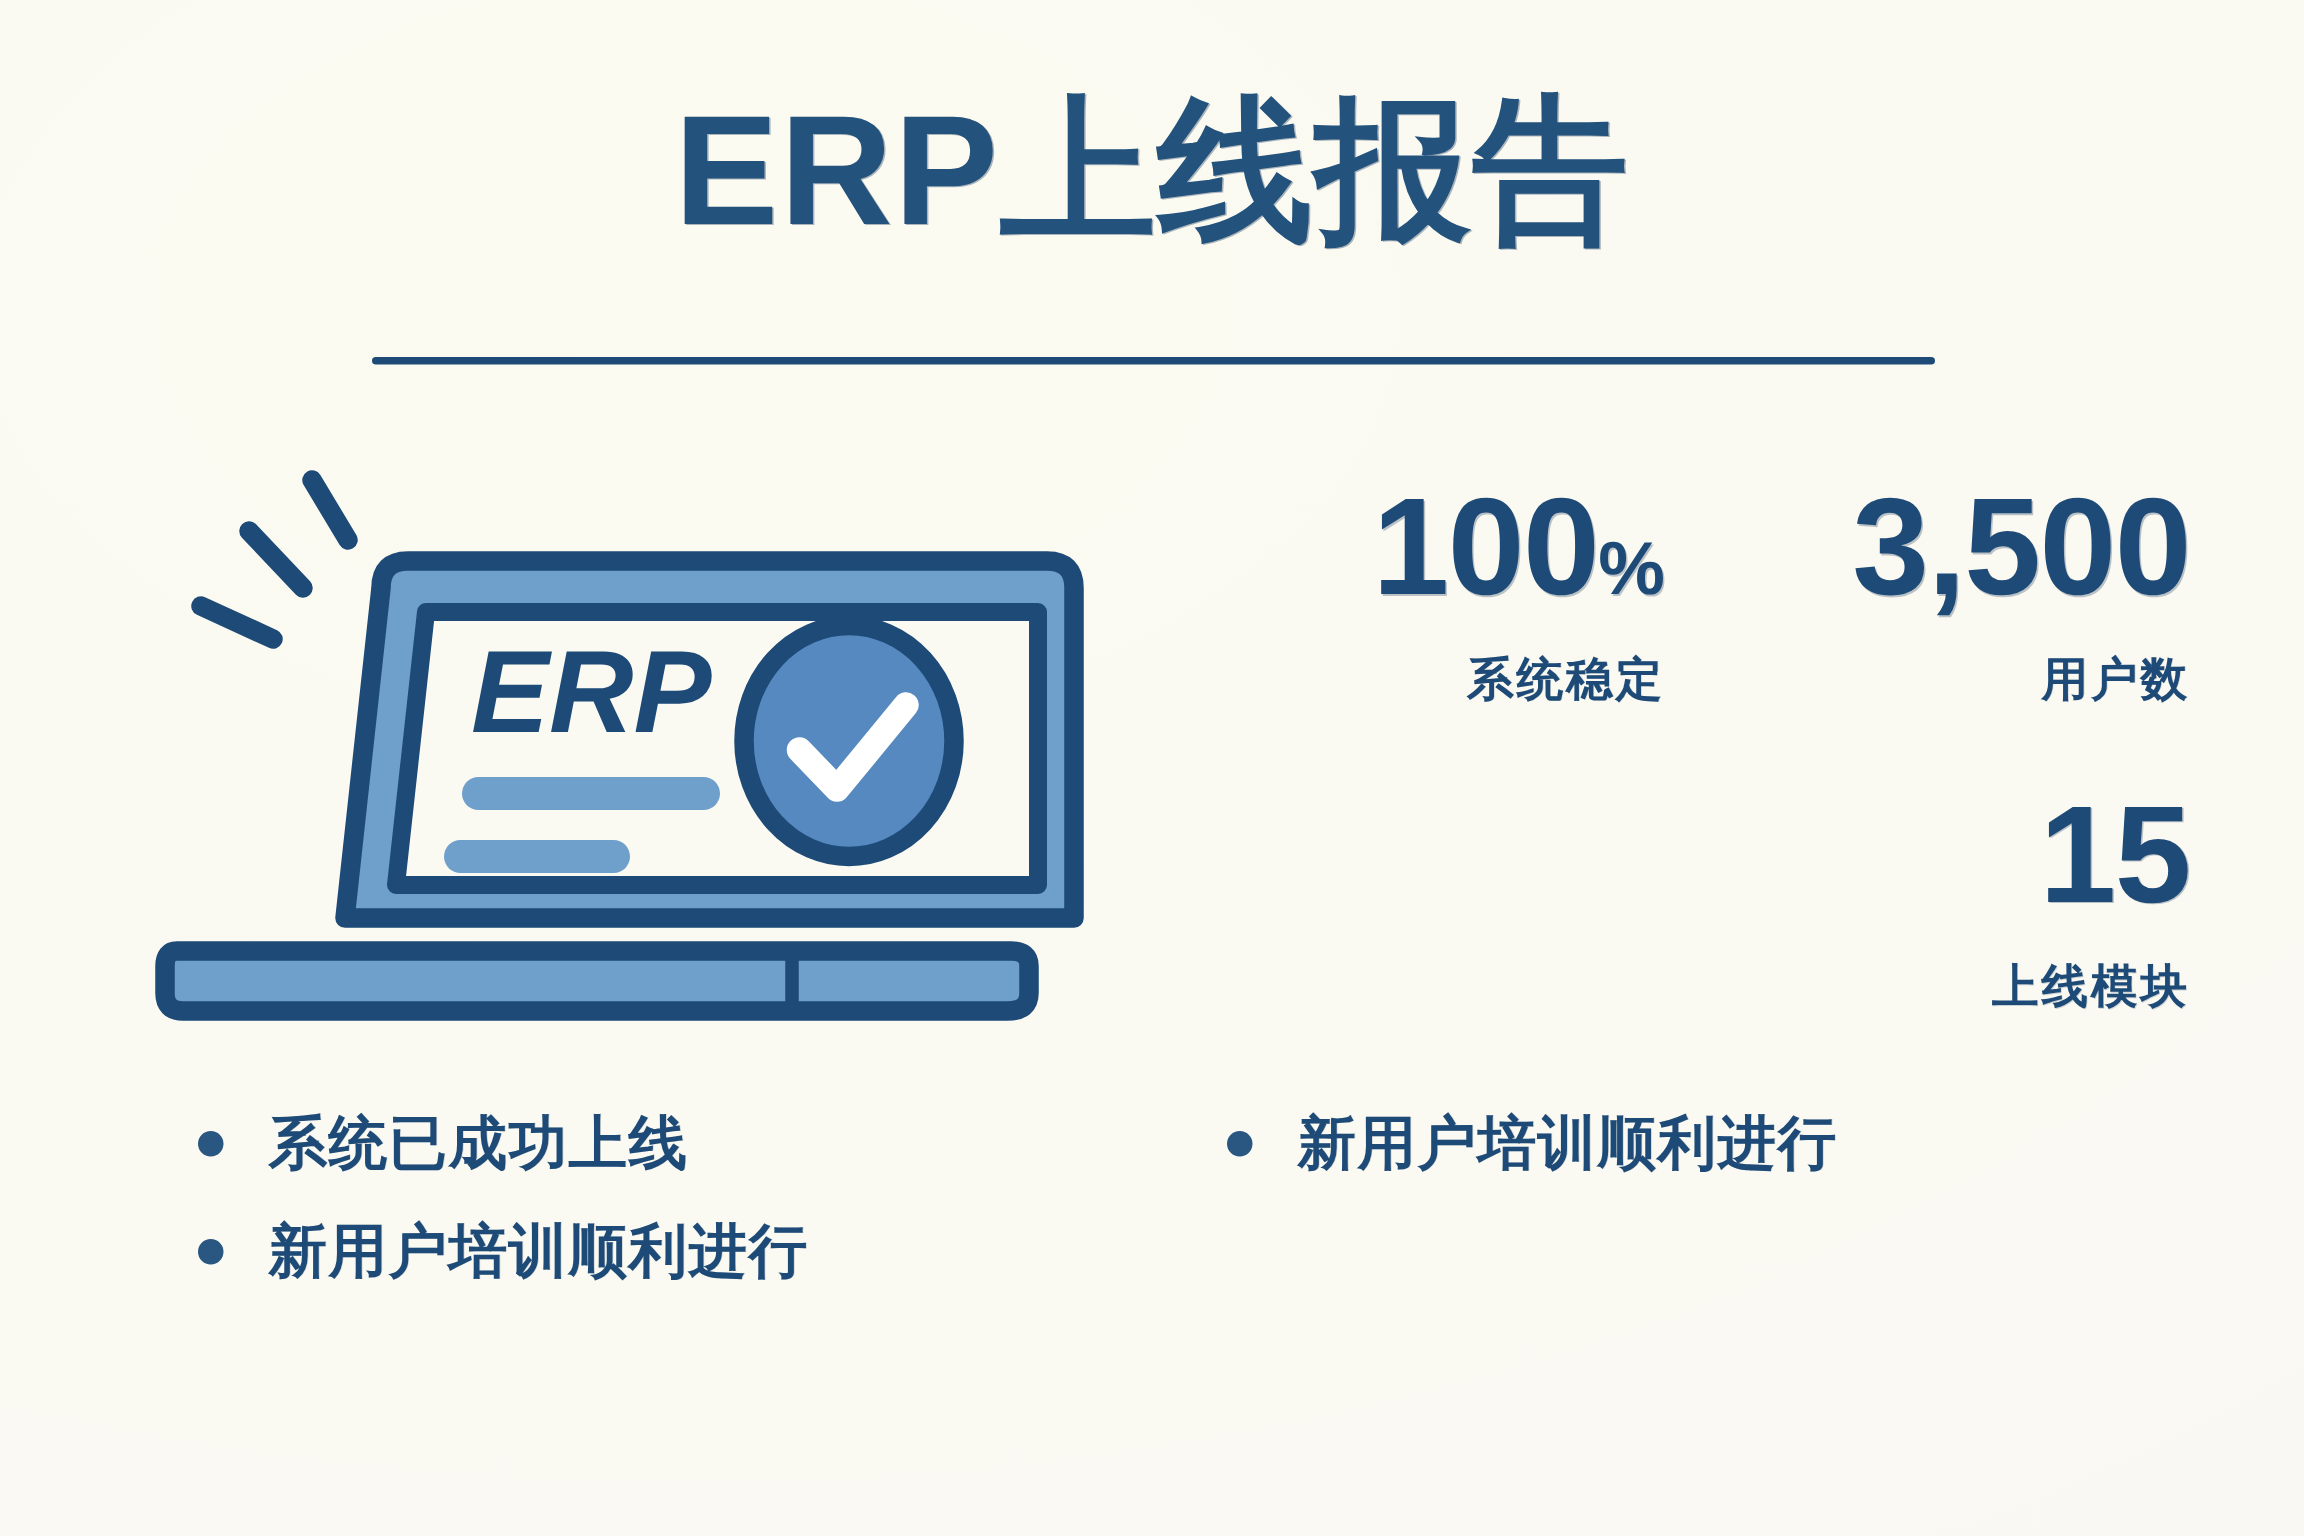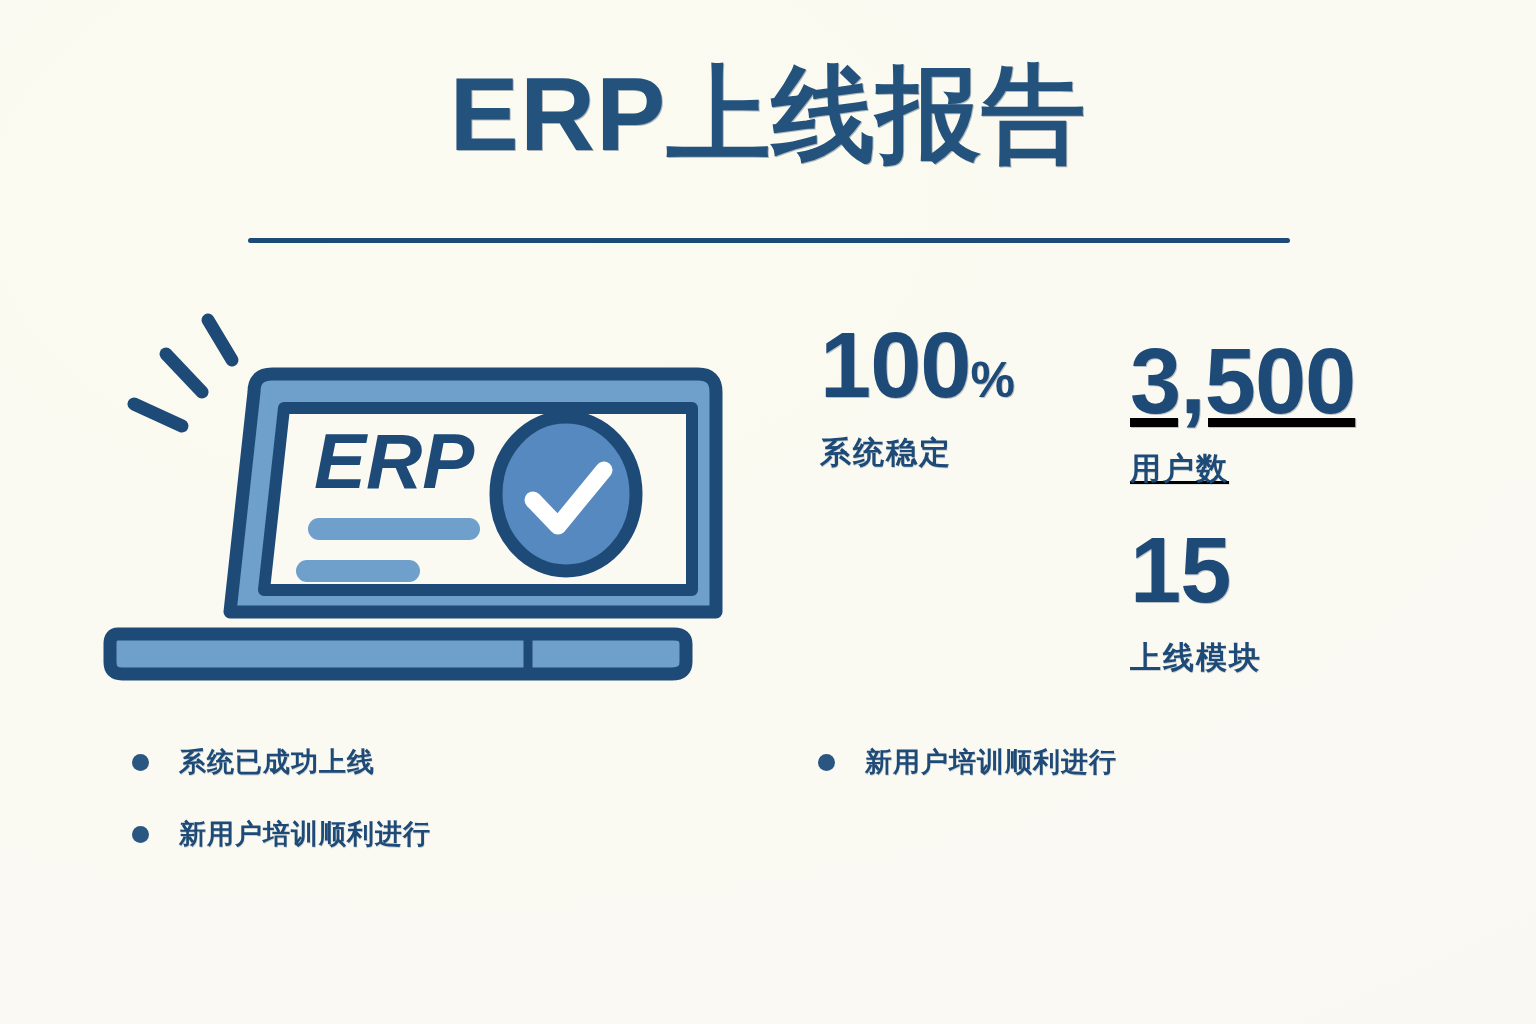--- a/index.html
+++ b/index.html
@@ -64,21 +64,21 @@
   
   .stats {
     position: absolute;
     left: 800px;
     top: 320px;
     width: 690px;
     height: 390px;
   }
   .stat {
     position: absolute;
-    text-align: left;
+    text-align: right;
   }
   .stat-value {
     font-size: 92px;
     font-weight: bold;
     color: #1d4a77;
     line-height: 0.98;
     letter-spacing: -1px;
     text-shadow: 1px 1px 0 rgba(20,50,85,0.28);
     white-space: nowrap;
   }
@@ -90,21 +90,21 @@
     margin-top: 22px;
     font-size: 31px;
     font-weight: bold;
     color: #1d4a77;
     letter-spacing: 2px;
     white-space: nowrap;
     text-shadow: 0.5px 0.5px 0 rgba(20,50,85,0.2);
   }
 
   #stat-stability { left: 20px;  top: 0;   width: 290px; }
-  #stat-users     { left: 330px; top: 16px;   width: 330px; text-decoration: underline; }
+  #stat-users     { left: 330px; top: 0;   width: 330px; }
   #stat-modules   { left: 330px; top: 205px; width: 330px; }
 
   
   .bullets {
     position: absolute;
   }
   #bullets-left  { left: 132px; top: 726px; width: 640px; }
   #bullets-right { left: 818px; top: 726px; width: 640px; }
 
   .bullet-item {
@@ -114,21 +114,21 @@
   }
   .bullet-dot {
     flex: 0 0 auto;
     width: 17px;
     height: 17px;
     border-radius: 50%;
     background: #2a5682;
     margin-right: 30px;
   }
   .bullet-text {
-    font-size: 27px;
+    font-size: 39px;
     font-weight: bold;
     color: #1d4a77;
     letter-spacing: 1px;
     line-height: 1;
     white-space: nowrap;
     text-shadow: 0.5px 0.5px 0 rgba(20,50,85,0.2);
   }
 </style>
 </head>
 <body>

